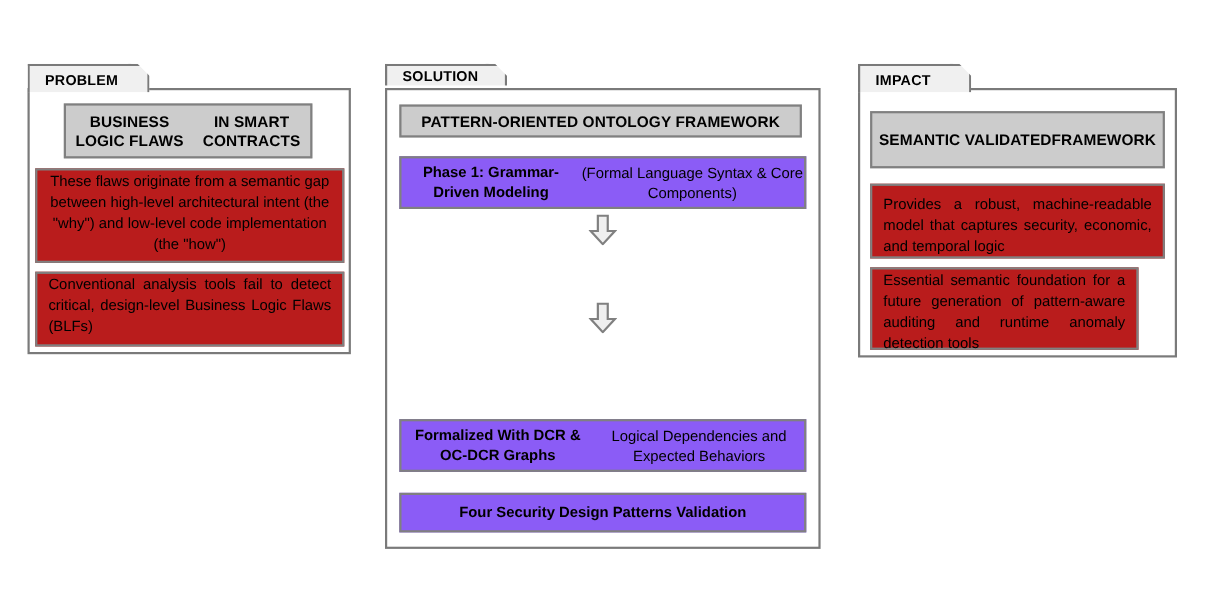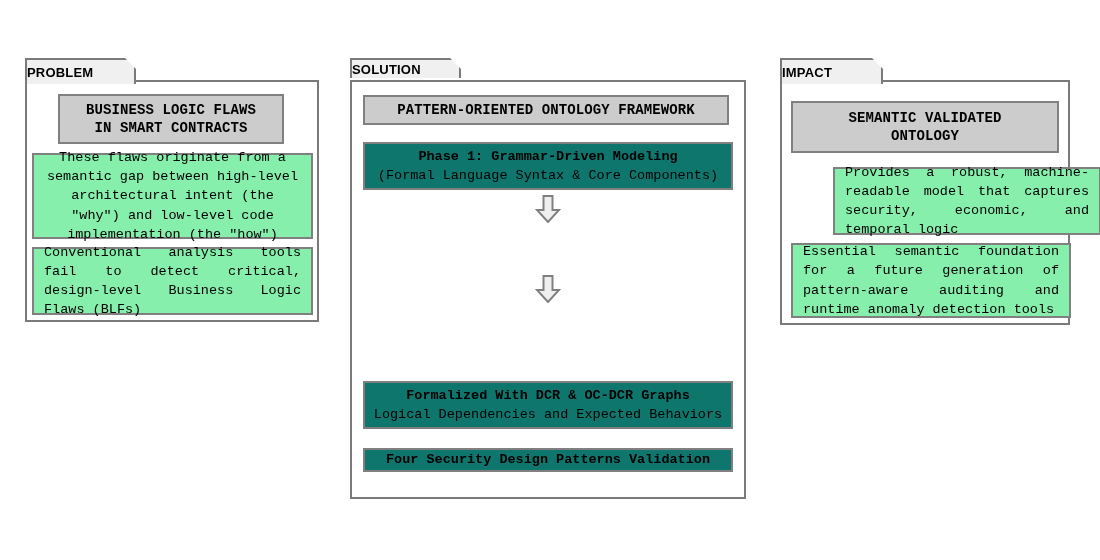--- a/index.html
+++ b/index.html
@@ -29,20 +29,21 @@
     border: 2px solid #7a7a7a;
   }
   .panel-tab {
     position: absolute;
     box-sizing: border-box;
     background: #f0f0f0;
     border: 2px solid #7a7a7a;
     border-bottom: none;
     display: flex;
     align-items: center;
+    padding-left: 14px;
     font-weight: bold;
     font-size: 13px;
     letter-spacing: 0.2px;
     color: #000;
     clip-path: polygon(0 0, calc(100% - 11px) 0, 100% 11px, 100% 100%, 0 100%);
   }
   .panel-tab .tab-fold {
     position: absolute;
     top: 0;
     right: 0;
@@ -54,49 +55,47 @@
     transform: rotate(45deg) translateY(-1px);
     pointer-events: none;
   }
 
   
   .box {
     position: absolute;
     box-sizing: border-box;
     border: 2px solid #808080;
     display: flex;
-    flex-direction: column;
     justify-content: center;
-    font-family: Liberation Mono, monospace;
   }
   .box.header {
     background: #cccccc;
     align-items: center;
   }
   .box.body {
-    background: #86efac;
+    background: #b91c1c;
   }
   .hdr-line {
     font-weight: bold;
     font-size: 14px;
     text-align: center;
     line-height: 1.3;
     letter-spacing: 0.1px;
   }
   .txt {
     font-size: 13.5px;
     line-height: 1.42;
     padding: 0 10px;
   }
   .txt.center { text-align: center; }
   .txt.justify { text-align: justify; text-align-last: left; }
 
   .phase {
     align-items: center;
-    background: #0f766e;
+    background: #8b5cf6;
   }
   .phase-title {
     font-weight: bold;
     font-size: 13.5px;
     text-align: center;
     line-height: 1.3;
   }
   .phase-sub {
     font-size: 13.5px;
     text-align: center;
@@ -162,36 +161,36 @@
       <polygon points="8.5,1 17.5,1 17.5,15 24,15 13,27 2,15 8.5,15" fill="#efefef" stroke="#808080" stroke-width="2" stroke-linejoin="miter"></polygon>
     </svg>
   </div>
 
 
   <div class="box phase" style="left:363px; top:381px; width:370px; height:48px;">
     <div class="phase-title">Formalized With DCR &amp; OC-DCR Graphs</div>
     <div class="phase-sub">Logical Dependencies and Expected Behaviors</div>
   </div>
 
-  <div class="box phase" style="left:363px; top:448px; width:370px; height:24px;">
+  <div class="box phase" style="left:363px; top:448px; width:370px; height:36px;">
     <div class="phase-title">Four Security Design Patterns Validation</div>
   </div>
 
   <div class="panel" style="left:780px; top:80px; width:290px; height:245px;"></div>
   <div class="panel-tab" style="left:780px; top:58px; width:103px; height:26px;">
     <span>IMPACT</span>
     <span class="tab-fold"></span>
   </div>
 
   <div class="box header" style="left:791px; top:101px; width:268px; height:52px;">
     <div class="hdr-line">SEMANTIC VALIDATED</div>
-    <div class="hdr-line">ONTOLOGY</div>
+    <div class="hdr-line">FRAMEWORK</div>
   </div>
 
-  <div class="box body" style="left:833px; top:167px; width:268px; height:68px;">
+  <div class="box body" style="left:791px; top:167px; width:268px; height:68px;align-items:flex-end;">
     <div class="txt justify">Provides a robust, machine-readable model that captures security, economic, and temporal logic</div>
   </div>
 
-  <div class="box body" style="left:791px; top:243px; width:280px; height:75px;justify-content:center;">
+  <div class="box body" style="left:791px; top:243px; width:244px; height:75px;justify-content:center;">
     <div class="txt justify">Essential semantic foundation for a future generation of pattern-aware auditing and runtime anomaly detection tools</div>
   </div>
 
 </div>
 
 </body></html>

